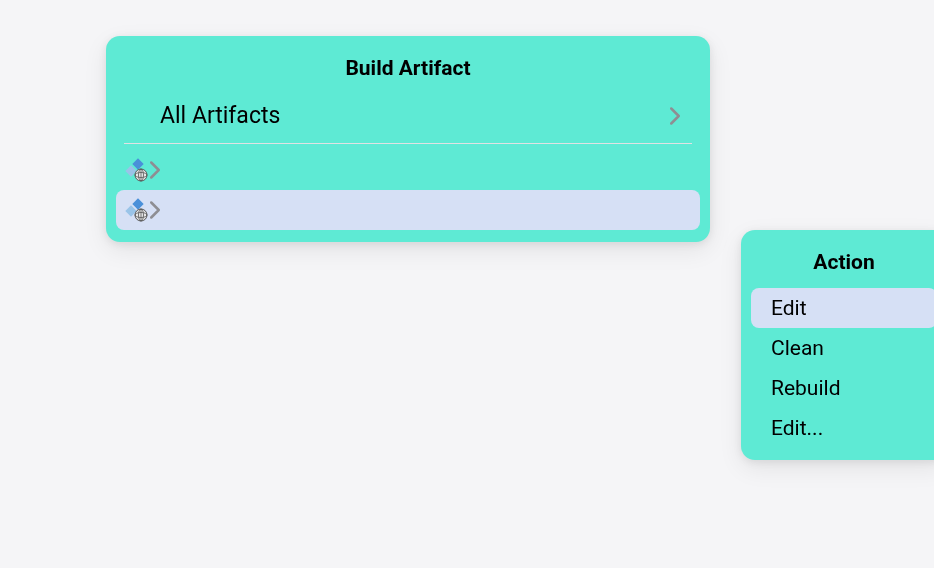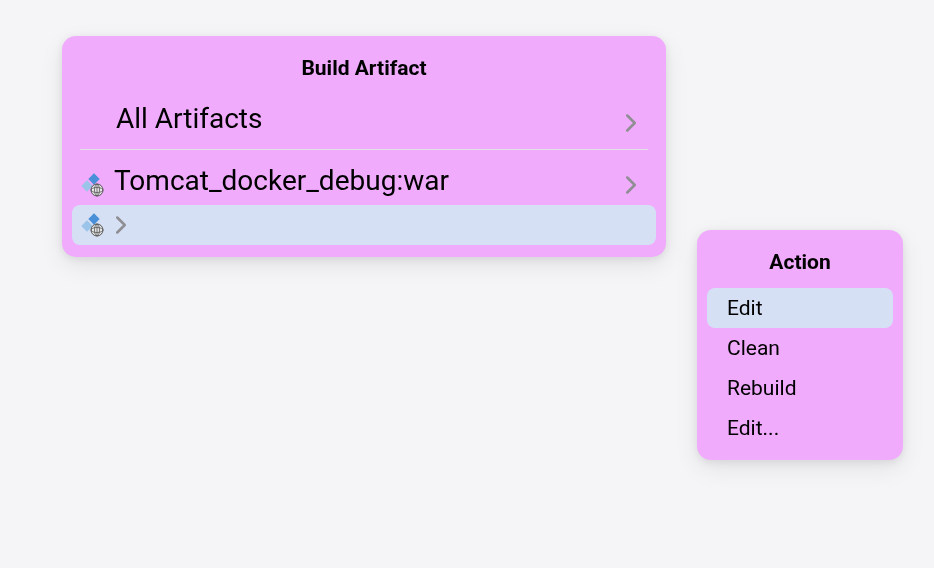--- a/index.html
+++ b/index.html
@@ -9,52 +9,52 @@
     }
     body {
       font-family: -apple-system, BlinkMacSystemFont, "Segoe UI", Roboto, Helvetica, Arial, sans-serif;
       background: #f5f5f7;
       width: 934px;
       height: 568px;
       position: relative;
     }
     .popup {
       position: absolute;
-      background: #f0abfc;
+      background: #5eead4;
       border-radius: 14px;
       box-shadow: 0 2px 8px rgba(0,0,0,0.08), 0 8px 24px rgba(0,0,0,0.08);
       padding: 12px 0;
+      margin-left: 44px;
     }
     .popup-build {
       left: 62px;
       top: 36px;
       width: 604px;
     }
     .popup-action {
       left: 697px;
       top: 230px;
       width: 206px;
     }
     .popup-title {
       font-size: 21px;
       font-weight: 700;
       text-align: center;
       color: #000;
       padding: 8px 0 14px 0;
     }
     .menu-item {
       display: flex;
-      align-items: flex-end;
+      align-items: center;
       padding: 8px 18px 8px 18px;
       margin: 0 10px;
-      font-size: 28px;
+      font-size: 23px;
       color: #000;
       cursor: pointer;
       border-radius: 8px;
-      gap: 10px;
       min-height: 40px;
     }
     .menu-item.with-icon {
       padding-left: 8px;
     }
     .menu-item.indent {
       padding-left: 44px;
     }
     .menu-item.selected {
       background: #d6e0f5;
@@ -120,21 +120,20 @@
     <span class="icon-artifact">
       <svg viewBox="0 0 24 24" width="24" height="24">
         <rect x="10" y="2" width="8" height="8" fill="#4a90d9" transform="rotate(45 14 6)"></rect>
         <rect x="3" y="9" width="8" height="8" fill="#9ac4e8" transform="rotate(45 7 13)"></rect>
         <circle cx="17" cy="17" r="6" fill="#e8e8e8" stroke="#555" stroke-width="1"></circle>
         <ellipse cx="17" cy="17" rx="6" ry="2.5" fill="none" stroke="#555" stroke-width="0.8"></ellipse>
         <line x1="17" y1="11" x2="17" y2="23" stroke="#555" stroke-width="0.8"></line>
         <ellipse cx="17" cy="17" rx="2.5" ry="6" fill="none" stroke="#555" stroke-width="0.8"></ellipse>
       </svg>
     </span>
-    <span class="label">Tomcat_docker_debug:war</span>
     <span class="chevron">
       <svg viewBox="0 0 8 14">
           <path d="M1 1 L7 7 L1 13" stroke="#8e8e93" stroke-width="2" fill="none" stroke-linecap="round" stroke-linejoin="round"></path>
         </svg>
     </span>
   </div>
 
   <div class="menu-item with-icon selected">
     <span class="icon-artifact">
       <svg viewBox="0 0 24 24" width="24" height="24">

